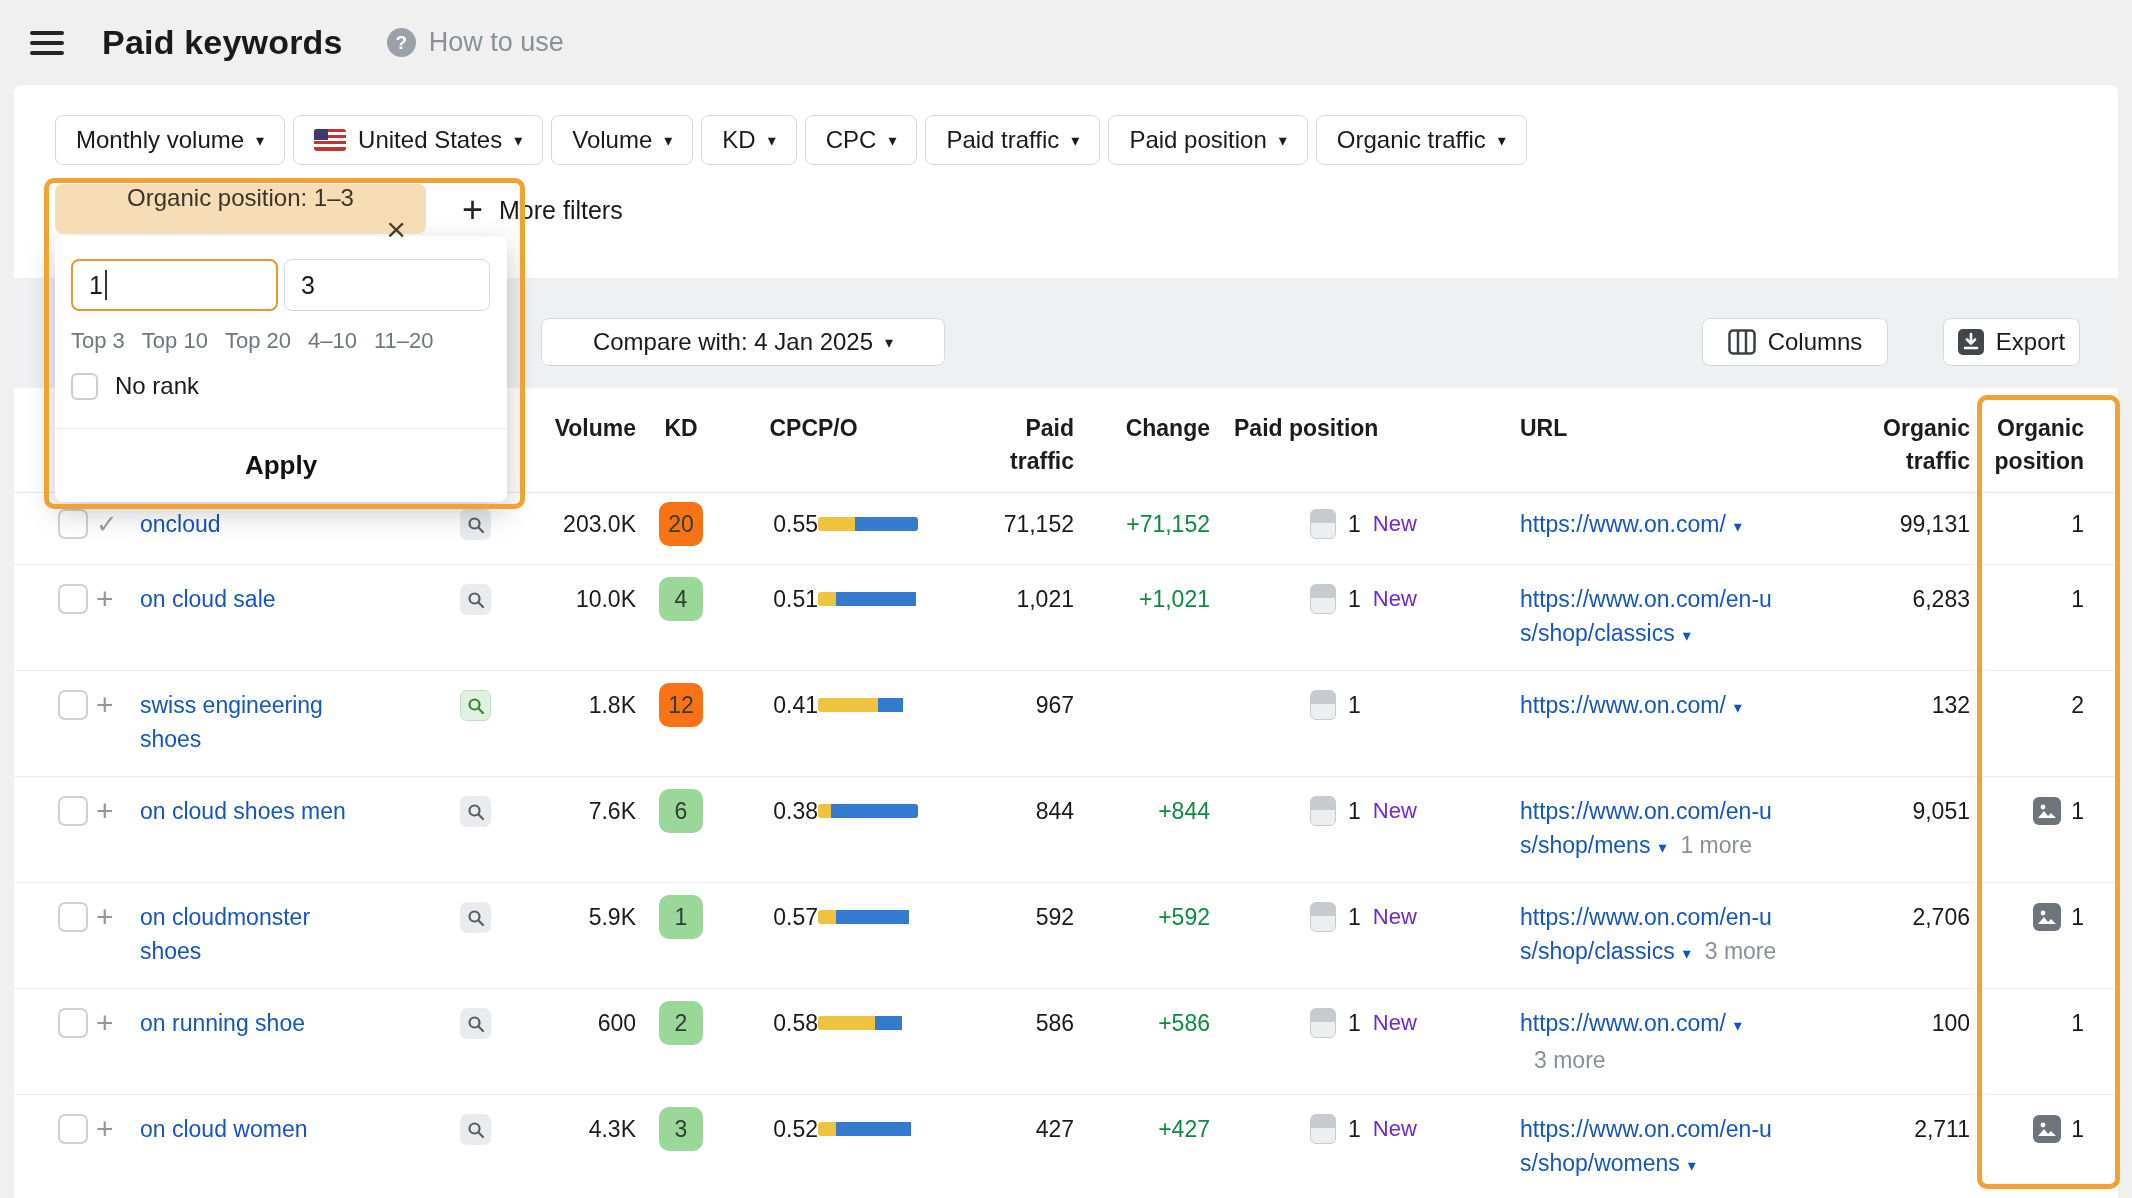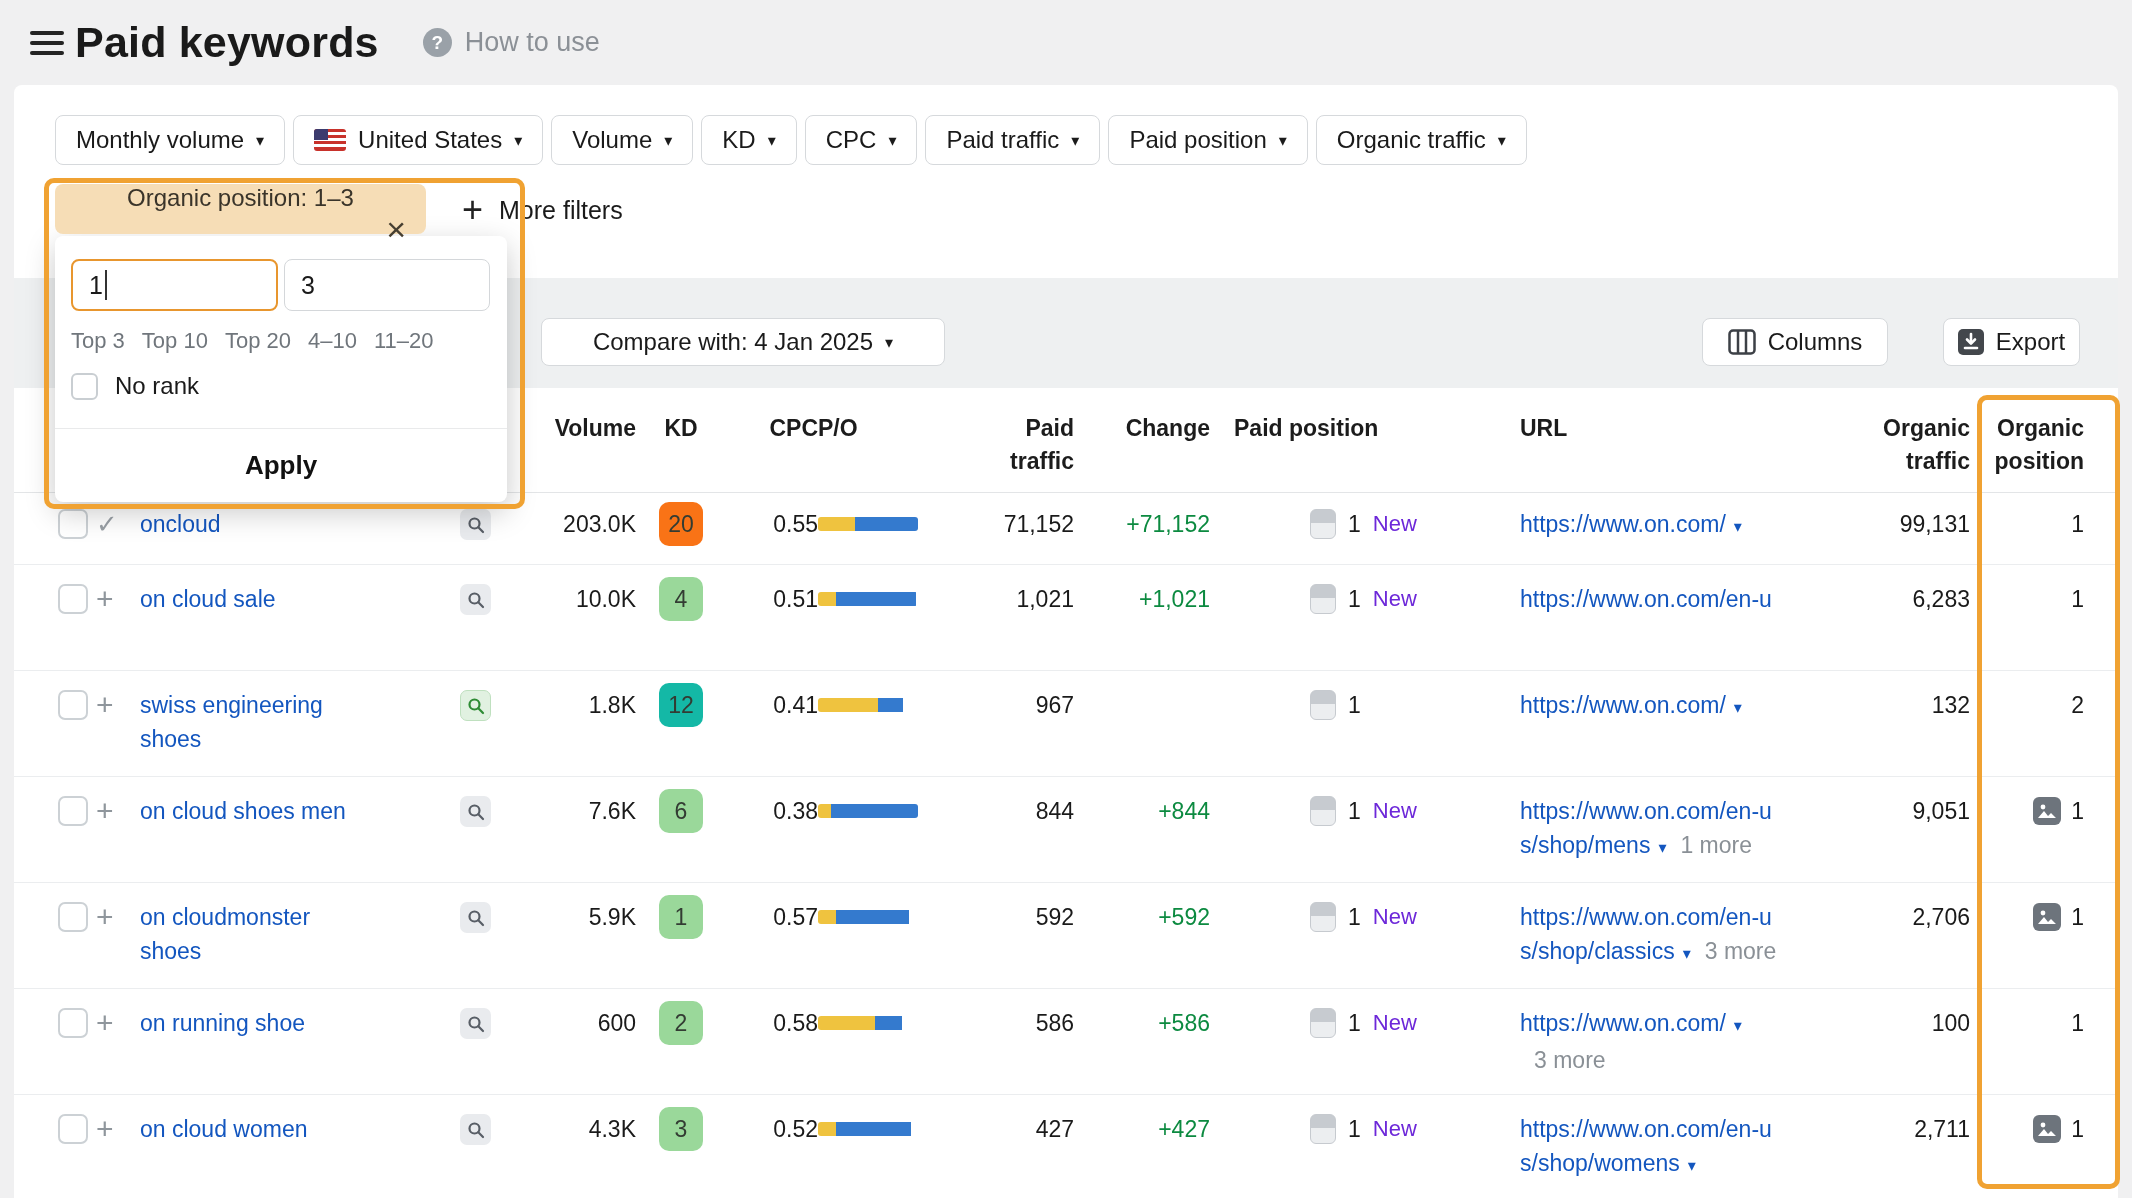--- a/index.html
+++ b/index.html
@@ -3,21 +3,21 @@
 <meta charset="utf-8">
 <style>
   *{box-sizing:border-box;margin:0;padding:0}
   html,body{width:2132px;height:1198px;overflow:hidden}
   body{font-family:"Liberation Sans",sans-serif;background:#f0f0f1;position:relative;color:#1a1a1a}
 
   
   .topbar{position:absolute;left:0;top:0;width:2132px;height:85px;display:flex;align-items:center;padding-left:30px}
   .burger{width:34px;display:flex;flex-direction:column;gap:6px;cursor:pointer}
   .burger i{display:block;height:4px;background:#242424;border-radius:2px}
-  .page-title{font-size:43px;font-weight:bold;margin-left:11px;letter-spacing:.2px}
+  .page-title{font-size:34px;font-weight:bold;margin-left:38px;letter-spacing:.2px}
   .help{display:flex;align-items:center;margin-left:44px;gap:13px;cursor:pointer}
   .help-circle{width:29px;height:29px;border-radius:50%;background:#9aa1a8;color:#fff;font-weight:bold;font-size:19px;display:flex;align-items:center;justify-content:center}
   .help-label{font-size:27px;color:#8b9096}
 
   
   .card{position:absolute;left:14px;top:85px;width:2104px;height:1113px;background:#fff;border-radius:8px 8px 0 0}
 
   
   .pills{position:absolute;left:55px;top:115px;display:flex;gap:8px}
   .pill{height:50px;display:flex;align-items:center;gap:12px;padding:0 20px;background:#fff;border:1px solid #d6d9dc;border-radius:8px;font-size:24px;cursor:pointer;white-space:nowrap}
@@ -266,41 +266,42 @@
       <span class="cell c-chg pos">+1,021</span>
       <span class="cell c-pp">
         <span class="ppwrap">
           <span class="ppicon"></span>
           <span class="ppnum">1</span>
           <span class="ppnew">New</span>
         </span>
       </span>
       <span class="cell c-url">
         <div class="url-line"><a class="url">https://www.on.com/en-u</a></div>
+        <div class="url-line"><a class="url">s/shop/classics</a><span class="ucaret">▾</span></div>
       </span>
       <span class="cell c-ot">6,283</span>
       <span class="cell c-op">
         <span class="opwrap">
           <span>1</span>
         </span>
       </span>
     </div>
     <div class="trow" style="height: 106px; padding-top: 17px;">
       <span class="cell c-check"><span class="cb"></span></span>
       <span class="cell c-add"><span class="add">+</span></span>
       <span class="cell c-kw"><a class="kwlink">swiss engineering
 shoes</a></span>
       <span class="cell c-serp"><span class="serp green">
           <svg width="18" height="18" viewBox="0 0 18 18">
             <circle cx="7.5" cy="7.5" r="5" fill="none" stroke="#2e8b34" stroke-width="2.2"></circle>
             <line x1="11.3" y1="11.3" x2="16" y2="16" stroke="#2e8b34" stroke-width="2.2" stroke-linecap="round"></line>
           </svg>
         </span></span>
       <span class="cell c-vol">1.8K</span>
-      <span class="cell c-kd"><span class="kd" style="background:#14b8a6">12</span></span>
+      <span class="cell c-kd"><span class="kd" style="background:#f97316">12</span></span>
       <span class="cell c-cpc">0.41</span>
       <span class="cell c-po">
         <span class="bar">
           <span class="y" style="width:60%"></span>
           <span class="b" style="width:25%"></span>
         </span>
       </span>
       <span class="cell c-paid">967</span>
       <span class="cell c-chg pos"></span>
       <span class="cell c-pp">

